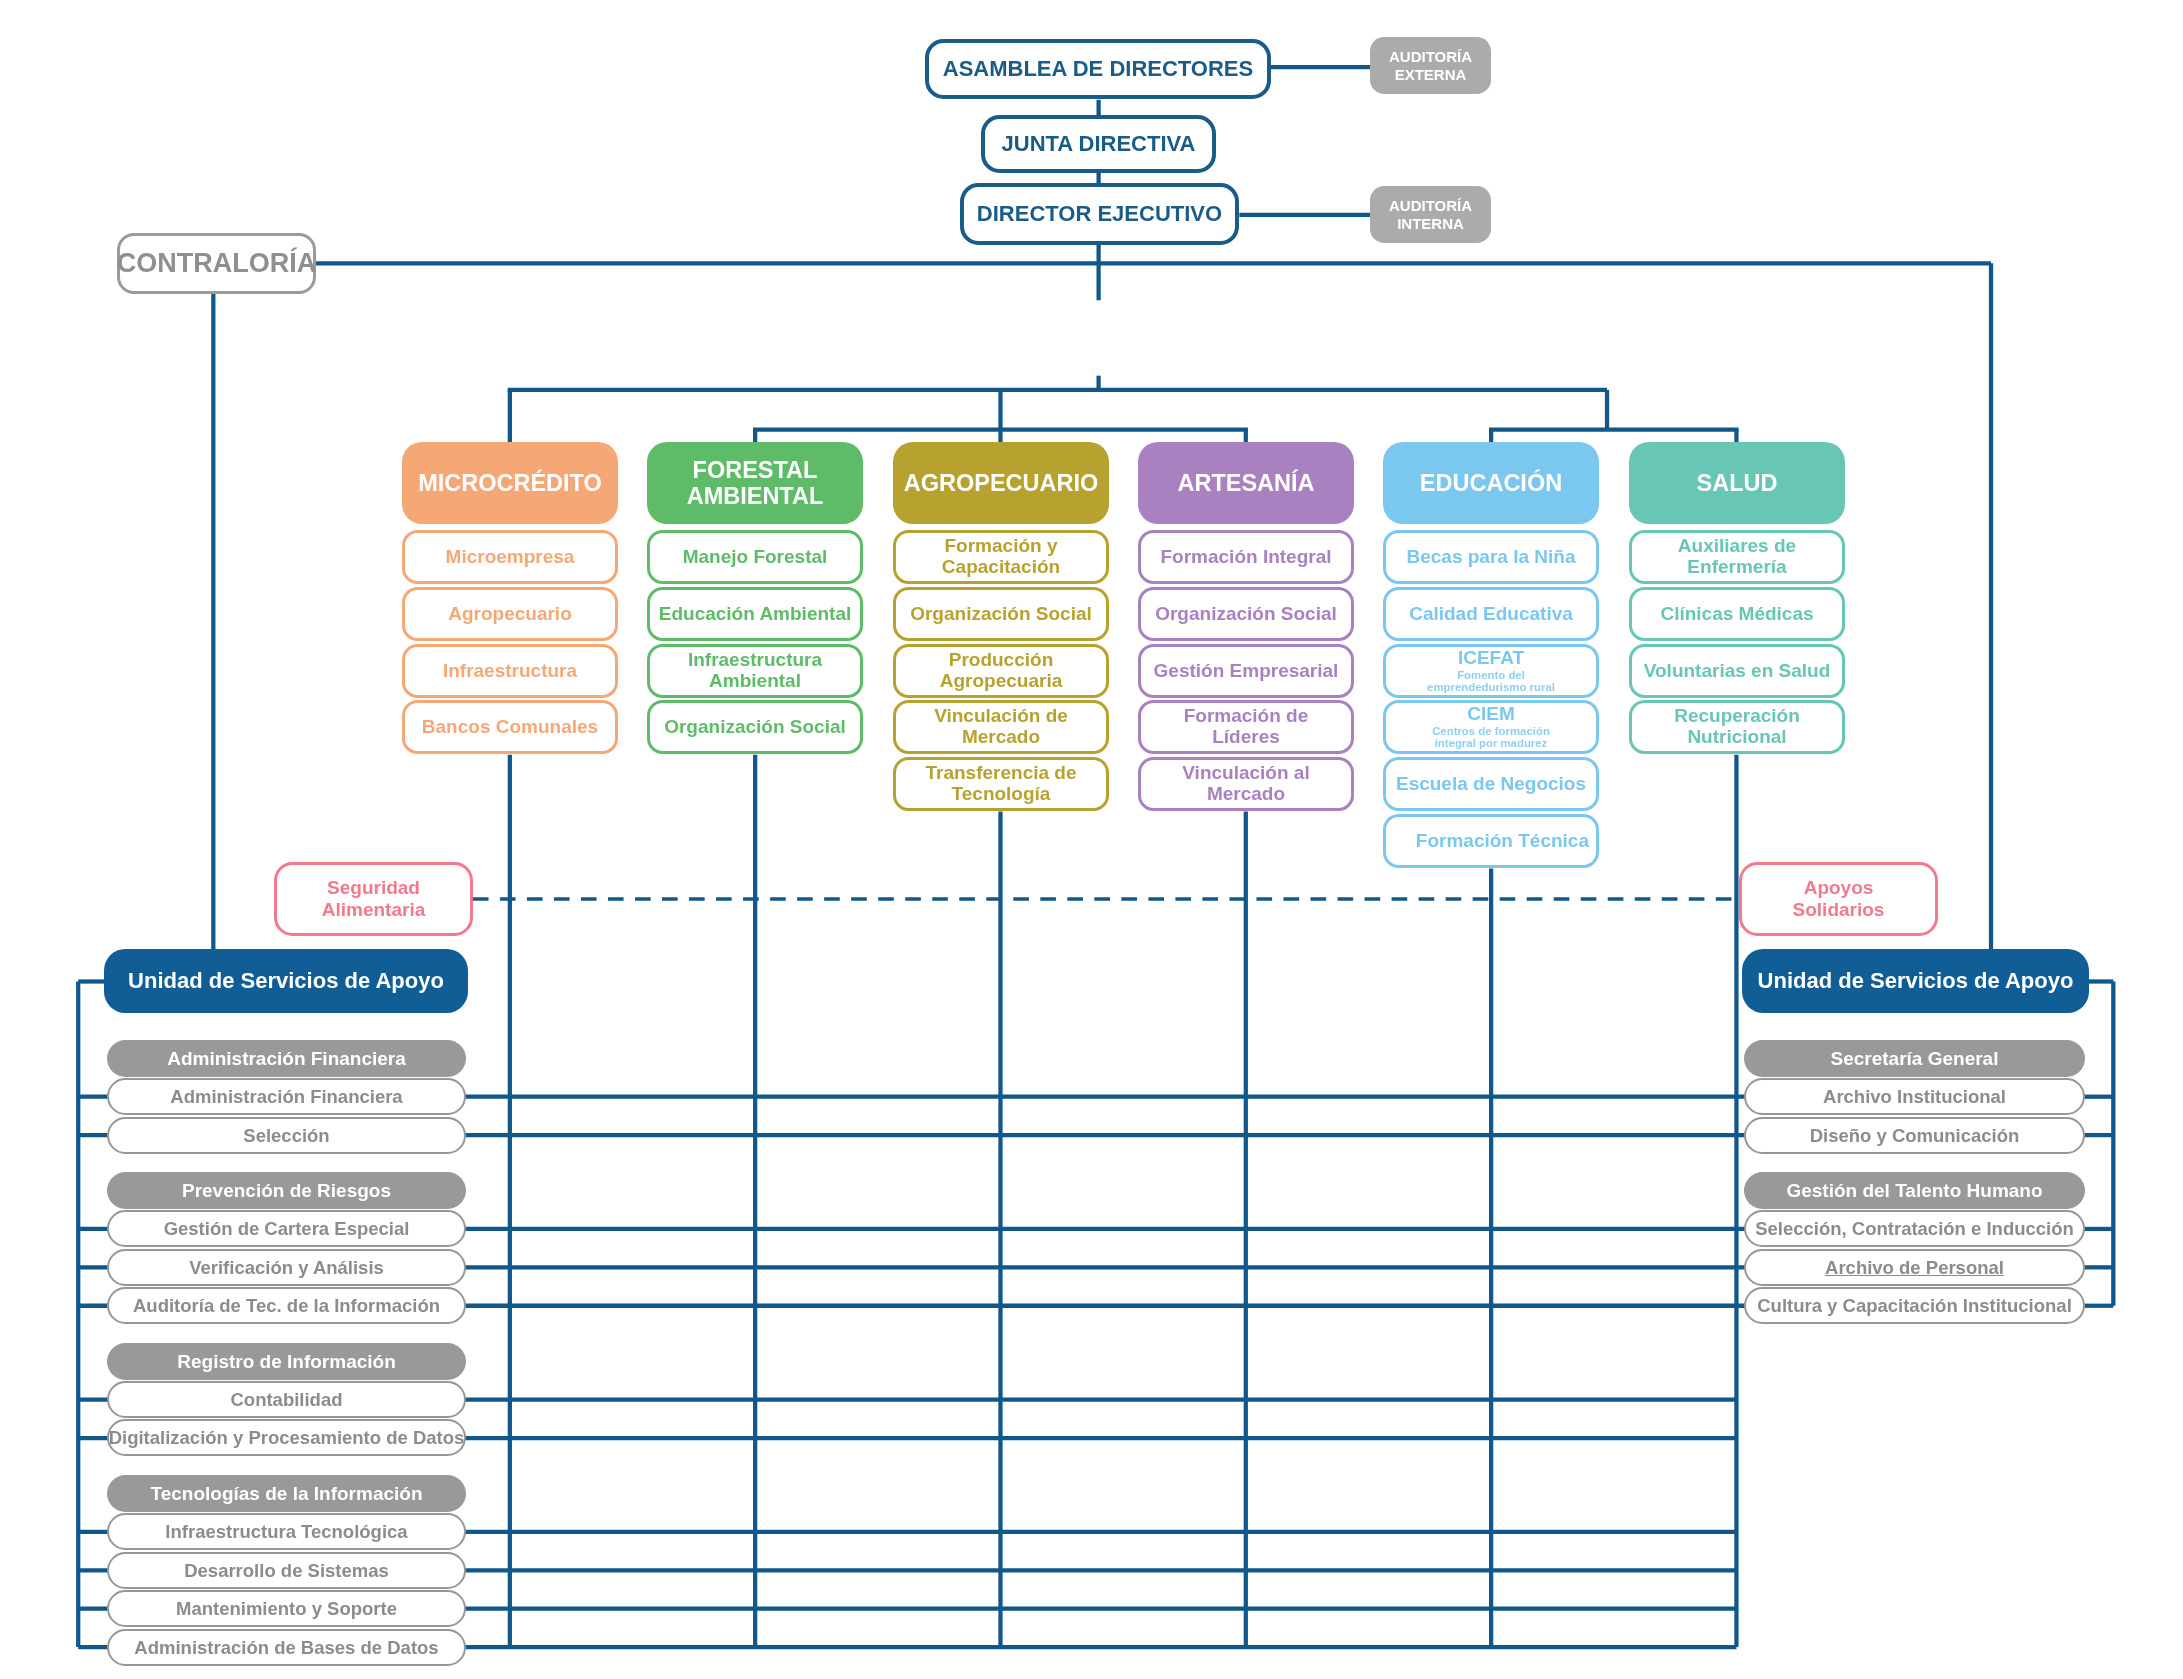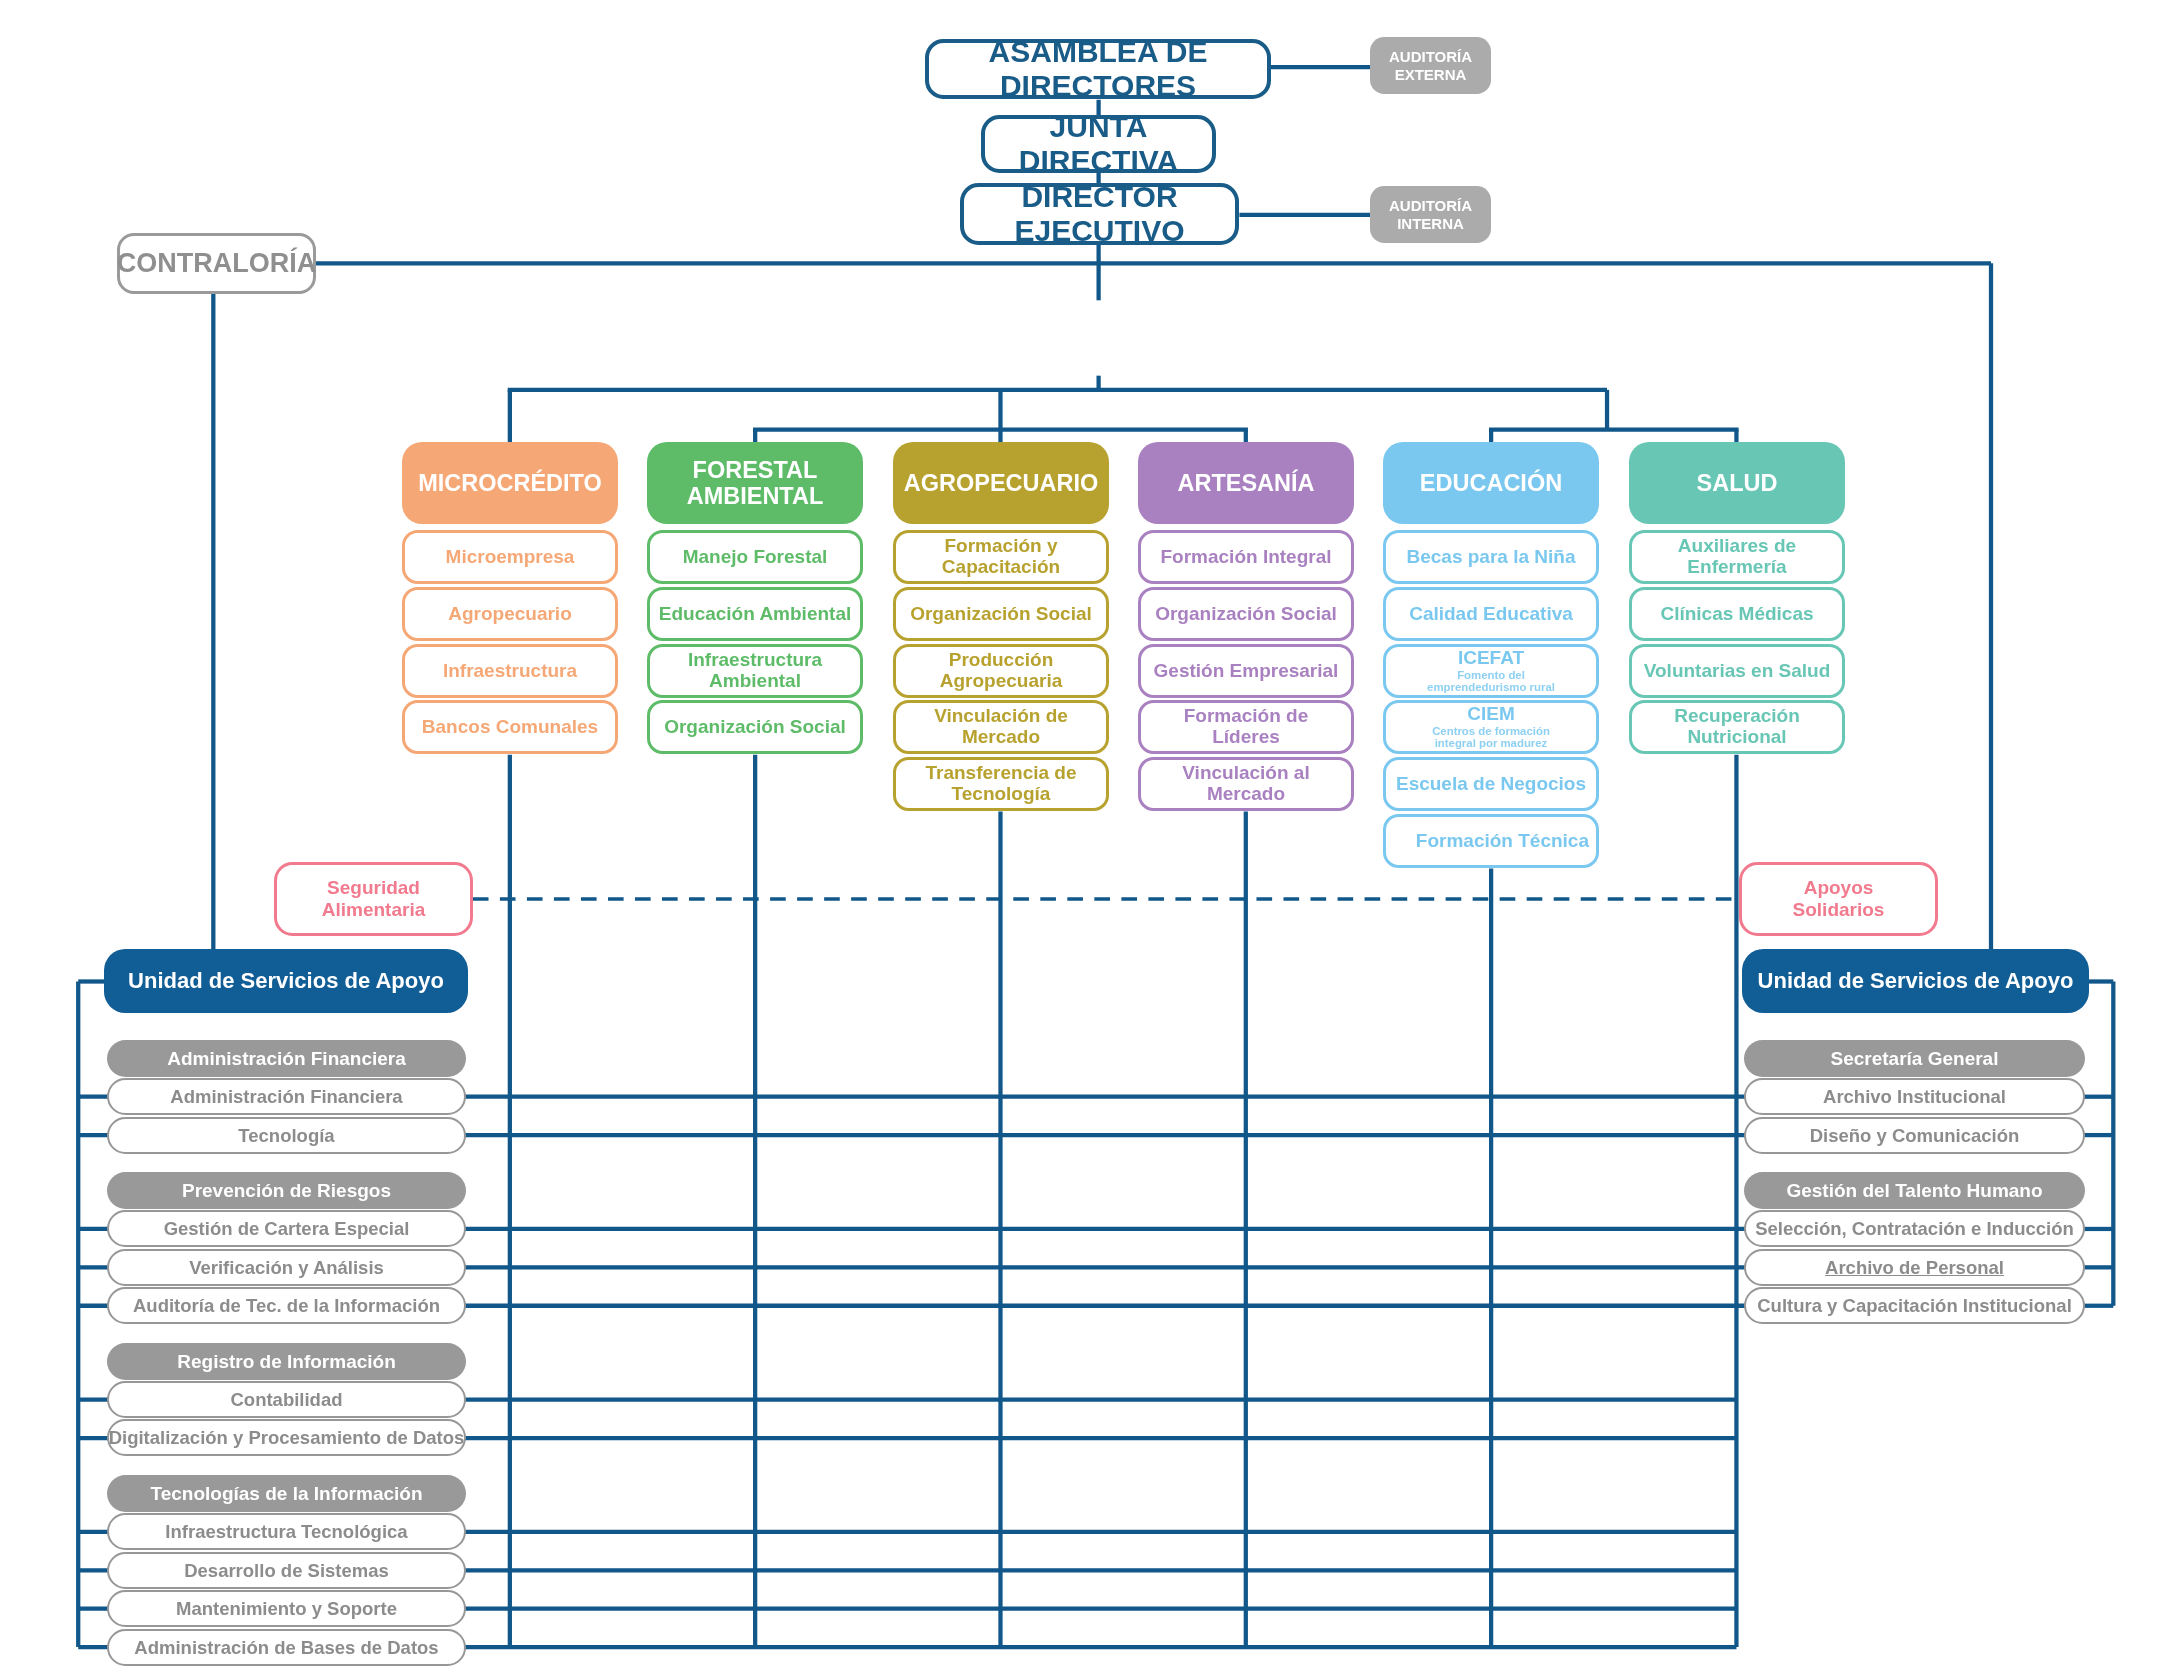--- a/index.html
+++ b/index.html
@@ -1,21 +1,21 @@
 <!DOCTYPE html>
 <html style="font-size:11.4px"><head>
 <meta charset="utf-8">
 <style>
   html,body{margin:0;padding:0;background:#ffffff;width:2183px;height:1680px;
     font-family:"Liberation Sans", sans-serif;}
   .stage{position:relative;width:2183px;height:1680px;overflow:hidden;background:#fff;}
   svg.wires{position:absolute;left:0;top:0;z-index:1;}
   .box{position:absolute;z-index:2;display:flex;flex-direction:column;align-items:center;
     justify-content:center;text-align:center;font-weight:bold;box-sizing:border-box;background:#fff;}
-  .top-box{border:4.3px solid #1A5C88;border-radius:18.5px;color:#1A5C88;font-size:30px;line-height:1.12;}
+  .top-box{border:4.3px solid #1A5C88;border-radius:18.5px;color:#1A5C88;font-size:22px;line-height:1.12;}
   .gray-box{background:#ABABAB;border-radius:14.2px;color:#fff;font-size:15px;line-height:1.2;}
   .contra{border:3.6px solid #9A9A9A;border-radius:17px;color:#8F8F8F;font-size:27px;}
   .dept-head{background:var(--c);border-radius:20px;color:#fff;font-size:23.5px;line-height:1.12;padding:0 10px;}
   .dept-item{border:3.6px solid var(--c);border-radius:15.6px;color:var(--c);font-size:19px;line-height:1.1;padding:0 7px;}
   .dept-item .sub{font-size:11.4px;line-height:1.1;font-weight:bold;opacity:.85;max-width:160px;}
   .pink{border:3.6px solid #F27A8E;border-radius:18.5px;color:#F27A8E;font-size:19px;line-height:1.15;}
   .unit-title{background:#115E97;border-radius:21.3px;color:#fff;font-size:22px;text-align:center;}
   .group-head{background:#999999;border-radius:18.5px;color:#fff;font-size:19px;}
   .row-item{border:2.8px solid #979797;border-radius:18.5px;color:#8C8C8C;font-size:18.5px;white-space:nowrap;}
   .ln{display:block;}
@@ -242,21 +242,21 @@
       <span>Unidad de Servicios de Apoyo</span>
     </div>
 
 <div class="box group-head" style="left:107px;top:1040px;width:359px;height:37px;">
       <span>Administración Financiera</span>
     </div>
 <div class="box row-item" style="left:107px;top:1078px;width:359px;height:37px;">
       <span>Administración Financiera</span>
     </div>
 <div class="box row-item" style="left:107px;top:1117px;width:359px;height:37px;">
-      <span>Tecnología</span>
+      <span>Selección</span>
     </div>
 
 <div class="box group-head" style="left:107px;top:1172px;width:359px;height:37px;">
       <span>Prevención de Riesgos</span>
     </div>
 <div class="box row-item" style="left:107px;top:1210px;width:359px;height:37px;">
       <span>Gestión de Cartera Especial</span>
     </div>
 <div class="box row-item" style="left:107px;top:1249px;width:359px;height:37px;">
       <span>Verificación y Análisis</span>

